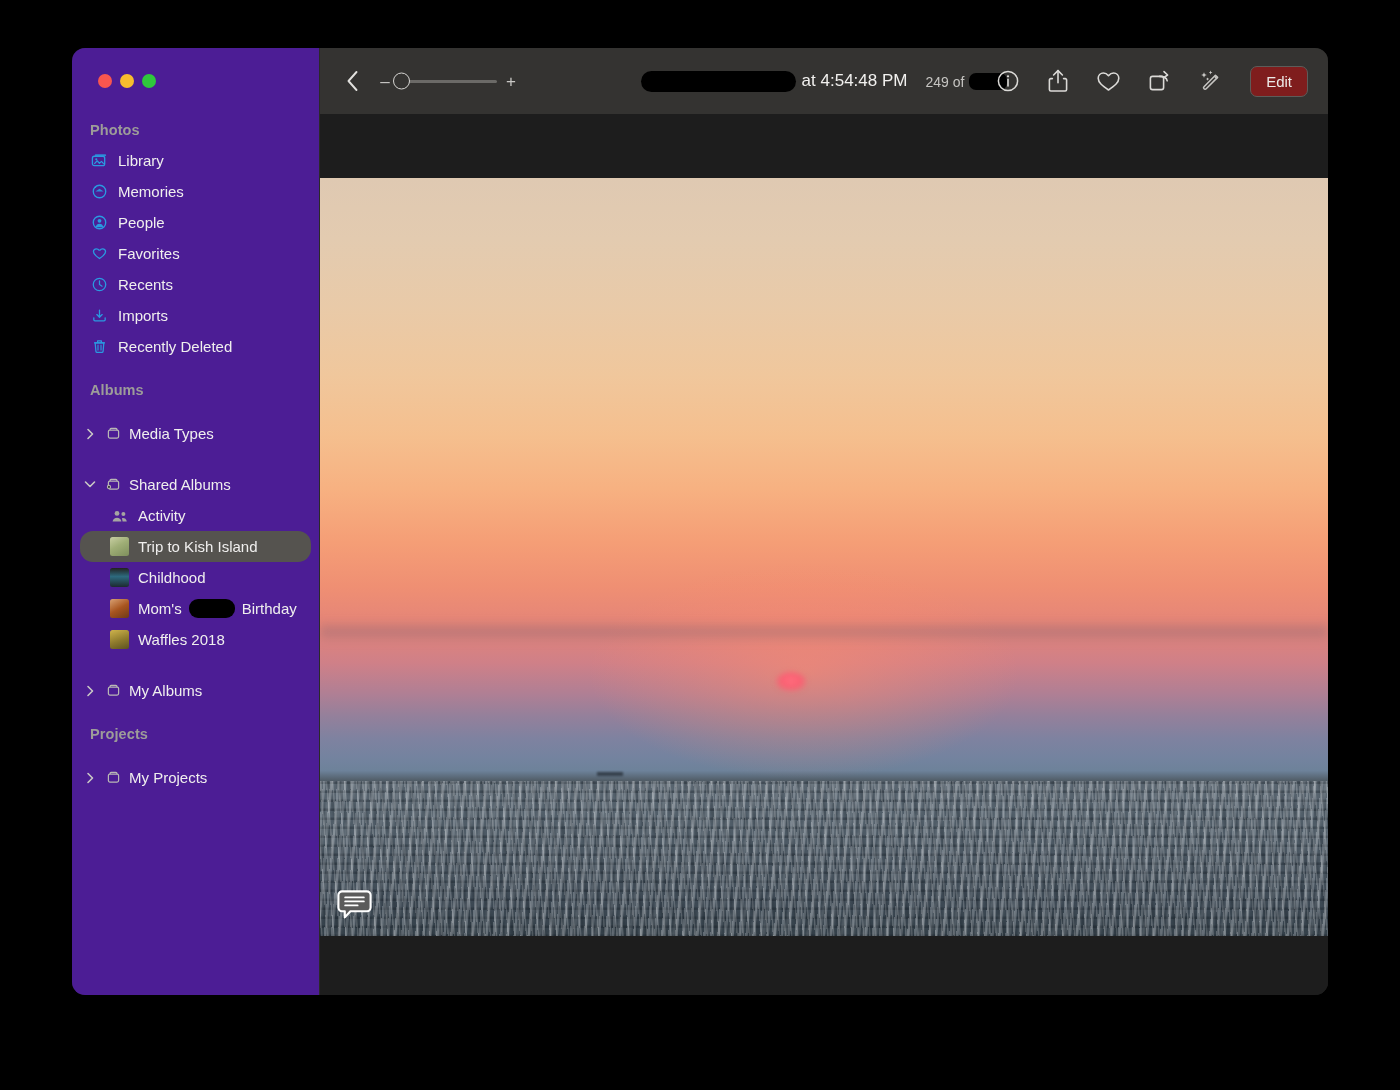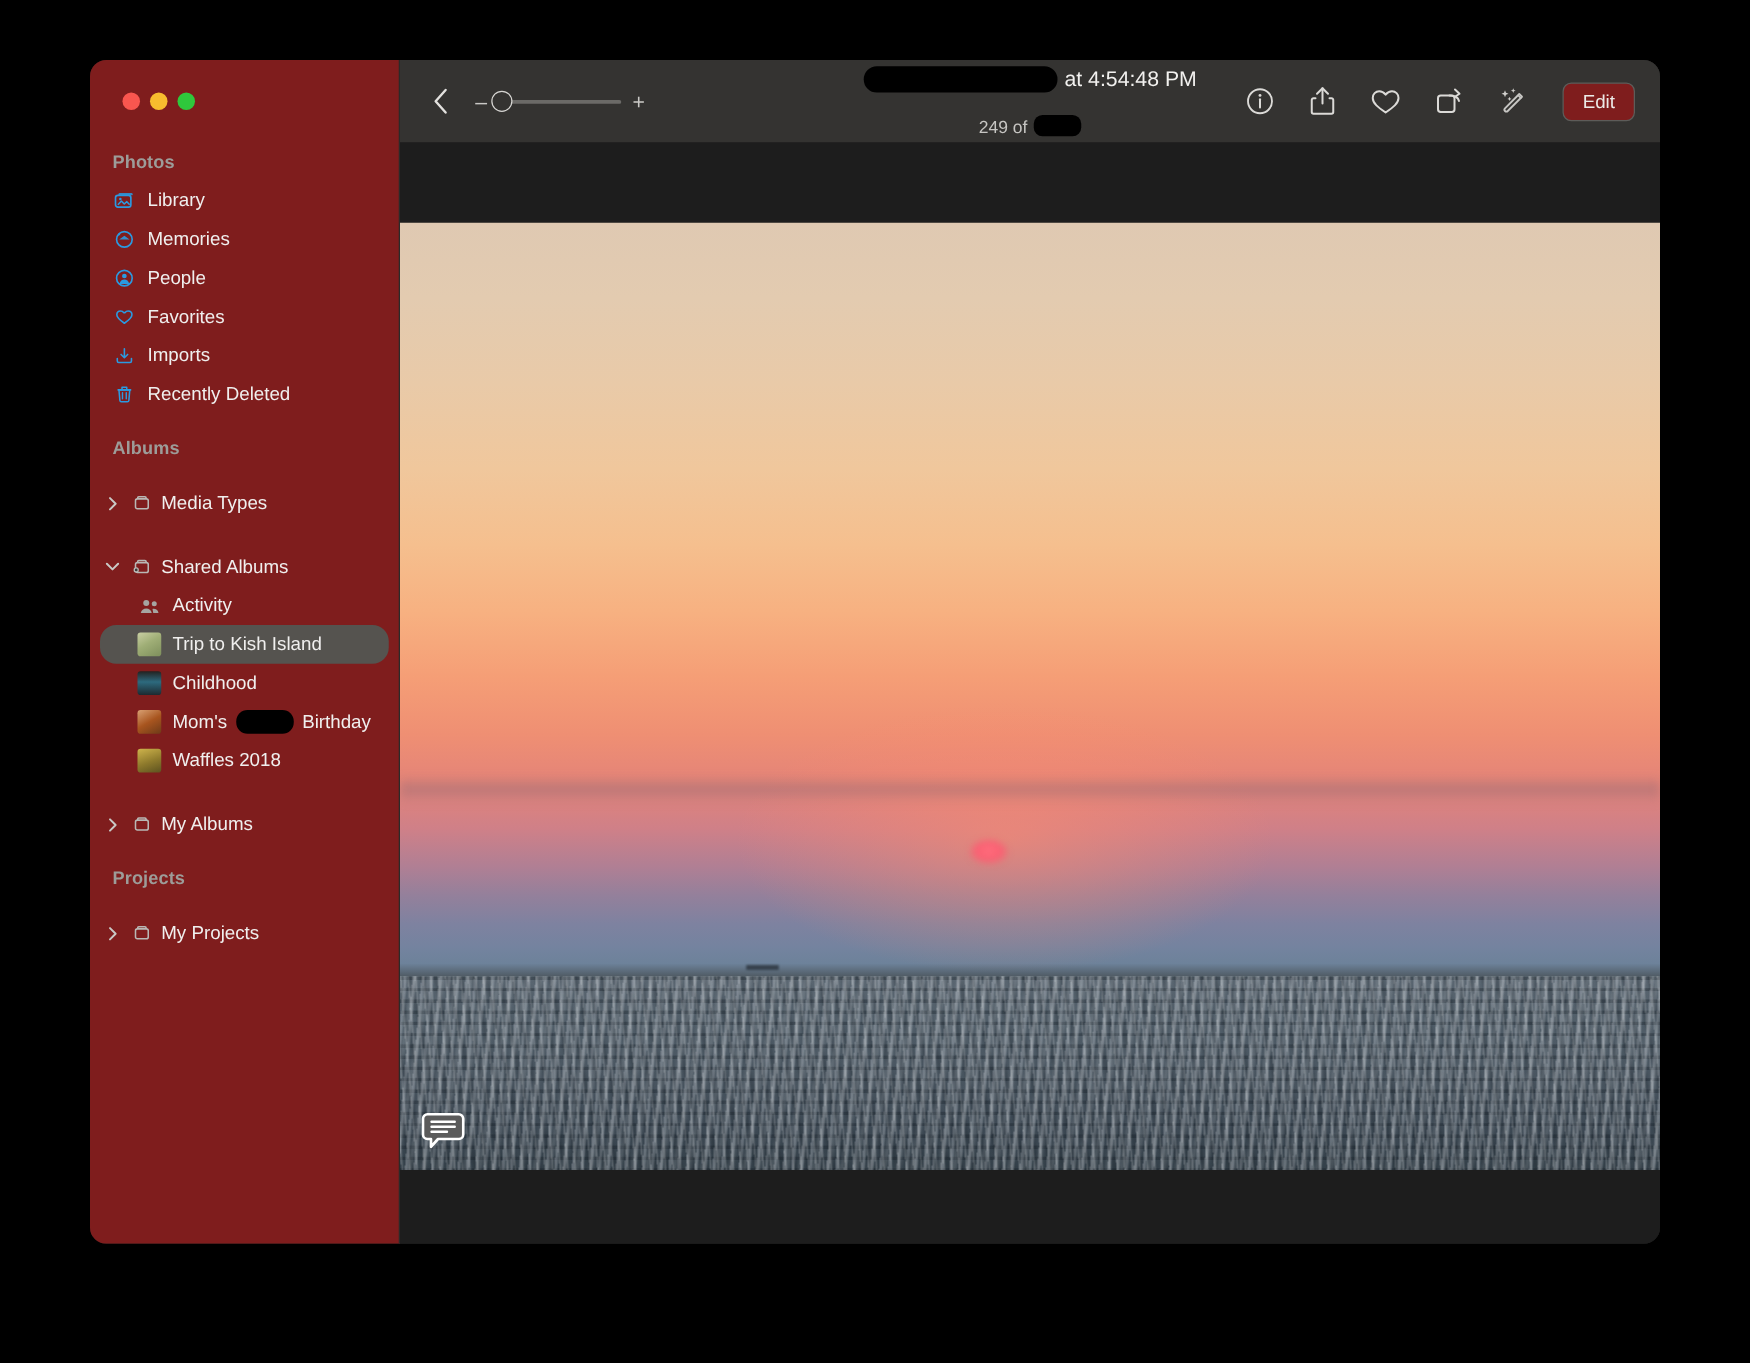--- a/index.html
+++ b/index.html
@@ -18,21 +18,21 @@
     border-radius: 13px;
     overflow: hidden;
     display: flex;
     background: #1c1c1c;
   }
 
   
   #sidebar {
     width: 248px;
     height: 100%;
-    background: #7f1d1d;
+    background: #4c1d95;
     flex: 0 0 248px;
     padding-top: 0;
     position: relative;
     border-right: 1px solid #2b2a28;
   }
 
   .traffic {
     display: flex;
     gap: 8px;
     padding: 26px 0 0 26px;
@@ -131,21 +131,21 @@
     position: absolute; left: -6px; top: 50%;
     transform: translateY(-50%);
     width: 17px; height: 17px; border-radius: 50%;
     background: #343331;
     border: 1.6px solid #d6d5d2;
   }
 
   #title-block {
     position: absolute;
     left: 0; right: 0; top: 0; bottom: 0;
-    display: flex; flex-direction: column;
+    display: flex; flex-direction: row;
     align-items: center; justify-content: center;
     pointer-events: none;
     gap: 18px;
   }
   #title-main {
     font-size: 17px; color: #f2f1ef; font-weight: 400;
     display: flex; align-items: center; gap: 0px;
     position: relative;
   }
   #title-sub {
@@ -322,20 +322,29 @@
 
     <div class="row">
       <span class="ico">
         <svg width="17" height="17" viewBox="0 0 18 18">
             <path d="M9 14.4C5.4 11.9 2.6 9.9 2.6 7.2 2.6 5.3 4 4 5.8 4c1.1 0 2.1.5 2.6 1.4h1.2C10.1 4.5 11.1 4 12.2 4 14 4 15.4 5.3 15.4 7.2c0 2.7-2.8 4.7-6.4 7.2z" fill="none" stroke="#2a9ae1" stroke-width="1.35" stroke-linejoin="round"></path>
           </svg>
       </span>
       <span>Favorites</span>
     </div>
 
+    <div class="row">
+      <span class="ico">
+        <svg width="17" height="17" viewBox="0 0 18 18">
+            <circle cx="9" cy="9" r="6.6" fill="none" stroke="#2a9ae1" stroke-width="1.35"></circle>
+            <path d="M9 5.2V9l2.7 1.8" fill="none" stroke="#2a9ae1" stroke-width="1.35" stroke-linecap="round"></path>
+          </svg>
+      </span>
+      <span>Recents</span>
+    </div>
 
     <div class="row">
       <span class="ico">
         <svg width="17" height="17" viewBox="0 0 18 18">
             <path d="M3 11.4v2.2a1.2 1.2 0 0 0 1.2 1.2h9.6a1.2 1.2 0 0 0 1.2-1.2v-2.2" fill="none" stroke="#2a9ae1" stroke-width="1.35" stroke-linecap="round"></path>
             <path d="M9 3.2v7.4M6.2 8l2.8 2.8L11.8 8" fill="none" stroke="#2a9ae1" stroke-width="1.35" stroke-linecap="round" stroke-linejoin="round"></path>
           </svg>
       </span>
       <span>Imports</span>
     </div>

